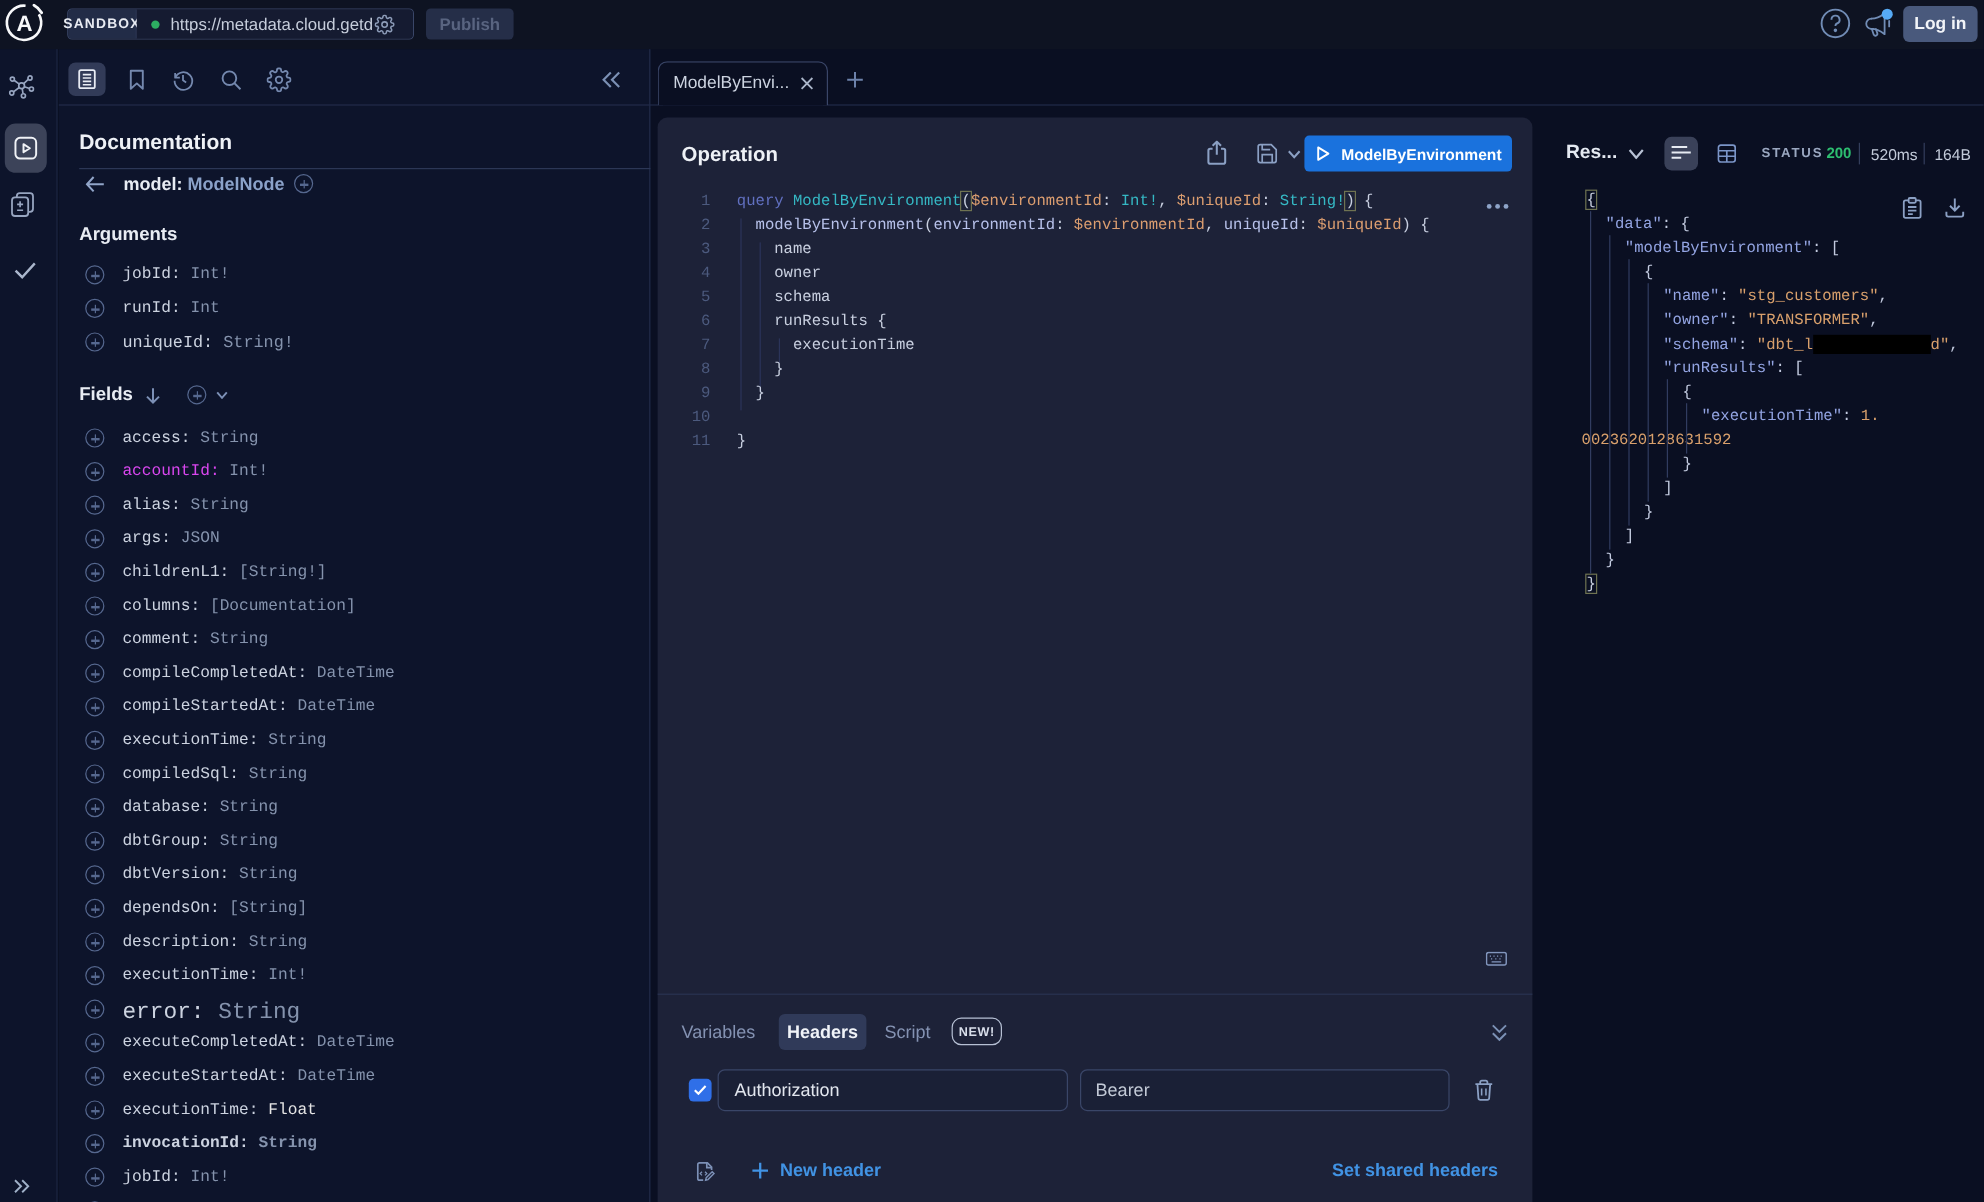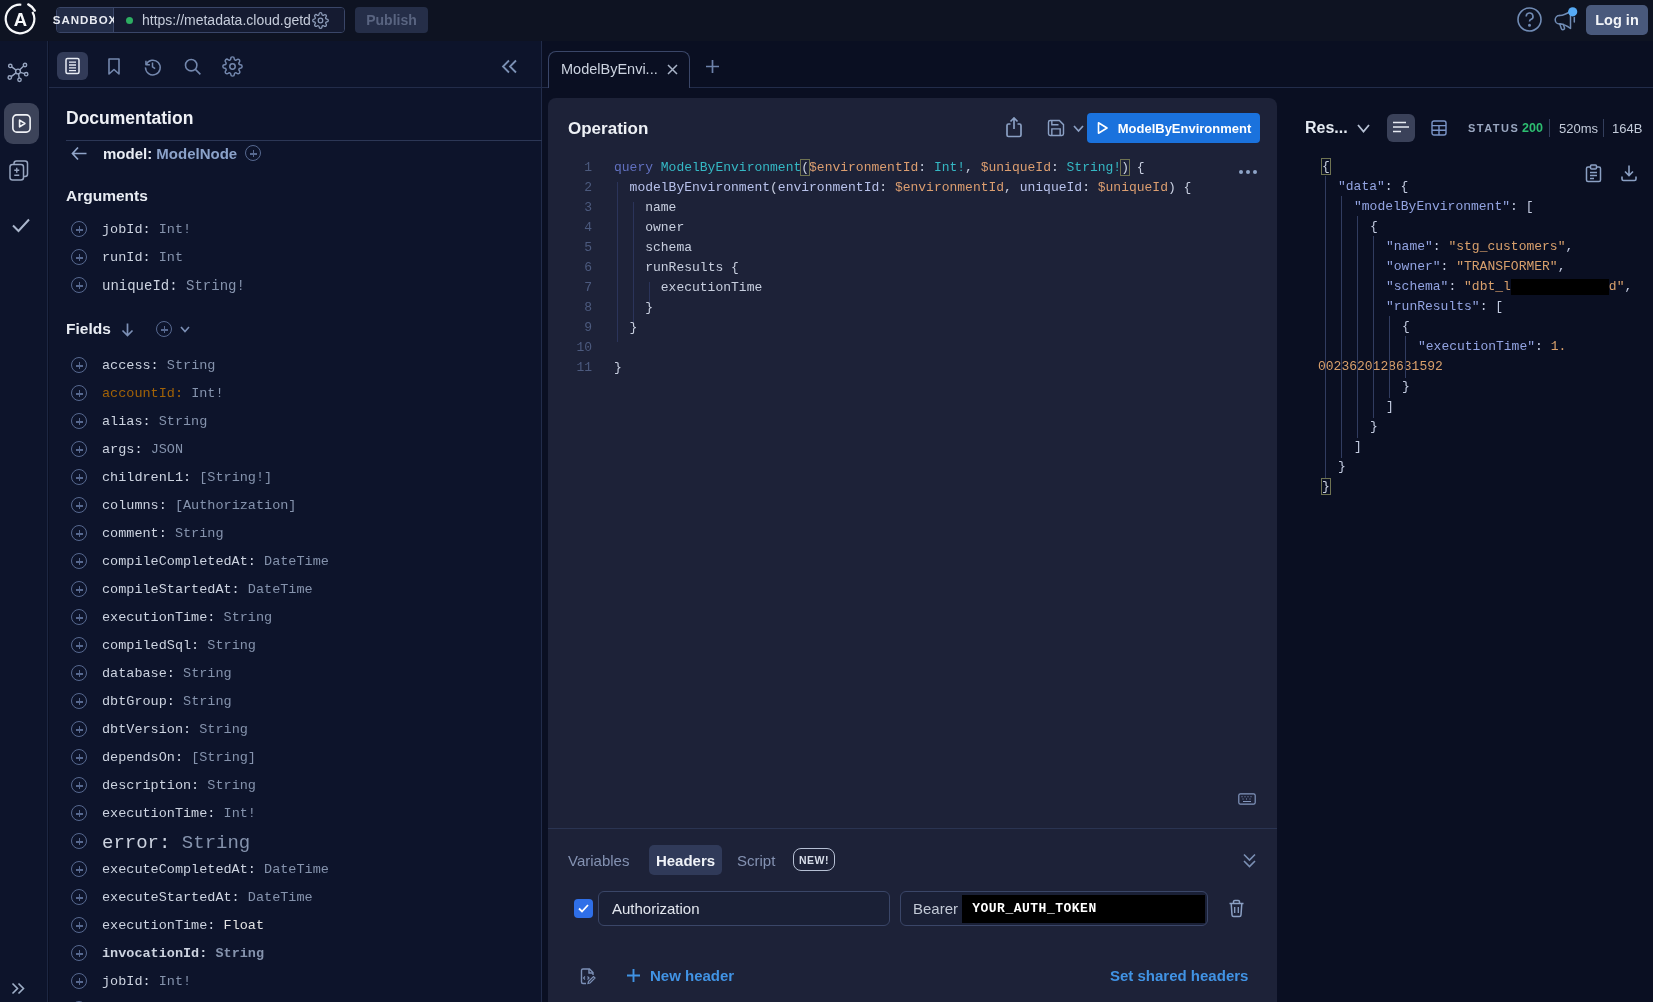--- a/index.html
+++ b/index.html
@@ -140,29 +140,29 @@
   <path d="M7.5 1.5 V13 M2.5 8.5 L7.5 13.5 L12.5 8.5"></path>
 </svg>
 <span class="cp abs" style="left:156px;top:321px;"></span>
 <svg class="abs" style="left:180px;top:326px" width="10" height="7" viewBox="0 0 10 7" fill="none" stroke="#7c90b6" stroke-width="1.6">
   <path d="M1 1 L5 5.5 L9 1"></path>
 </svg>
 <div id="fields">
     <span class="cp abs" style="left:71px;top:357px;"></span>
     <div class="abs mono" style="left:102px;top:358px;font-size:13.5px;"><span style="color:#ccd3e0;">access:</span> <span style="color:#8593ad;">String</span></div>
     <span class="cp abs" style="left:71px;top:385px;"></span>
-    <div class="abs mono" style="left:102px;top:386px;font-size:13.5px;"><span style="color:#a16207;">accountId:</span> <span style="color:#8593ad;">Int!</span></div>
+    <div class="abs mono" style="left:102px;top:386px;font-size:13.5px;"><span style="color:#d946ef;">accountId:</span> <span style="color:#8593ad;">Int!</span></div>
     <span class="cp abs" style="left:71px;top:413px;"></span>
     <div class="abs mono" style="left:102px;top:414px;font-size:13.5px;"><span style="color:#ccd3e0;">alias:</span> <span style="color:#8593ad;">String</span></div>
     <span class="cp abs" style="left:71px;top:441px;"></span>
     <div class="abs mono" style="left:102px;top:442px;font-size:13.5px;"><span style="color:#ccd3e0;">args:</span> <span style="color:#8593ad;">JSON</span></div>
     <span class="cp abs" style="left:71px;top:469px;"></span>
     <div class="abs mono" style="left:102px;top:470px;font-size:13.5px;"><span style="color:#ccd3e0;">childrenL1:</span> <span style="color:#8593ad;">[String!]</span></div>
     <span class="cp abs" style="left:71px;top:497px;"></span>
-    <div class="abs mono" style="left:102px;top:498px;font-size:13.5px;"><span style="color:#ccd3e0;">columns:</span> <span style="color:#8593ad;">[Authorization]</span></div>
+    <div class="abs mono" style="left:102px;top:498px;font-size:13.5px;"><span style="color:#ccd3e0;">columns:</span> <span style="color:#8593ad;">[Documentation]</span></div>
     <span class="cp abs" style="left:71px;top:525px;"></span>
     <div class="abs mono" style="left:102px;top:526px;font-size:13.5px;"><span style="color:#ccd3e0;">comment:</span> <span style="color:#8593ad;">String</span></div>
     <span class="cp abs" style="left:71px;top:553px;"></span>
     <div class="abs mono" style="left:102px;top:554px;font-size:13.5px;"><span style="color:#ccd3e0;">compileCompletedAt:</span> <span style="color:#8593ad;">DateTime</span></div>
     <span class="cp abs" style="left:71px;top:581px;"></span>
     <div class="abs mono" style="left:102px;top:582px;font-size:13.5px;"><span style="color:#ccd3e0;">compileStartedAt:</span> <span style="color:#8593ad;">DateTime</span></div>
     <span class="cp abs" style="left:71px;top:609px;"></span>
     <div class="abs mono" style="left:102px;top:610px;font-size:13.5px;"><span style="color:#ccd3e0;">executionTime:</span> <span style="color:#8593ad;">String</span></div>
     <span class="cp abs" style="left:71px;top:637px;"></span>
     <div class="abs mono" style="left:102px;top:638px;font-size:13.5px;"><span style="color:#ccd3e0;">compiledSql:</span> <span style="color:#8593ad;">String</span></div>
@@ -278,23 +278,20 @@
 
 <div class="abs" style="left:574px;top:899px;width:19px;height:19px;background:#2f6fe8;border-radius:4px;"></div>
 <svg class="abs" style="left:578px;top:904px" width="11" height="9" viewBox="0 0 11 9" fill="none" stroke="#fff" stroke-width="1.8">
   <path d="M1 4.5 L4 7.5 L10 1"></path>
 </svg>
 <div class="abs" style="left:598px;top:891px;width:292px;height:35px;border:1px solid #3a4668;border-radius:6px;background:#1a2036;display:flex;align-items:center;padding-left:13px;">
   <span style="font-size:15px;color:#e2e6ee;">Authorization</span>
 </div>
 <div class="abs" style="left:900px;top:891px;width:308px;height:35px;border:1px solid #3a4668;border-radius:6px;background:#1a2036;display:flex;align-items:center;padding-left:12px;">
   <span style="font-size:15px;color:#c2c9d6;">Bearer&nbsp;</span>
-  <div style="height:28px;background:#000;display:flex;align-items:center;padding:0 10px;flex:1;margin-right:2px;">
-    <span class="mono" style="font-size:13px;font-weight:bold;color:#fff;letter-spacing:0.5px;">YOUR_AUTH_TOKEN</span>
-  </div>
 </div>
 <svg class="abs" style="left:1228px;top:899px" width="17" height="19" viewBox="0 0 17 19" fill="none" stroke="#8ba0c4" stroke-width="1.5">
   <path d="M1.5 4.5 H15.5 M5.5 4.5 V2.8 A1.3 1.3 0 0 1 6.8 1.5 H10.2 A1.3 1.3 0 0 1 11.5 2.8 V4.5 M3.2 4.5 L4 16 A1.6 1.6 0 0 0 5.6 17.5 H11.4 A1.6 1.6 0 0 0 13 16 L13.8 4.5"></path>
   <path d="M6.7 8 V14 M10.3 8 V14" stroke-width="1.3"></path>
 </svg>
 
 <svg class="abs" style="left:578px;top:967px" width="19" height="19" viewBox="0 0 19 19" fill="none" stroke="#7c90b6" stroke-width="1.4">
   <path d="M15 8 V5.5 L11.5 2 H5 A1.5 1.5 0 0 0 3.5 3.5 V15 A1.5 1.5 0 0 0 5 16.5 H8"></path>
   <path d="M11 2 V6 H15"></path>
   <path d="M10.5 14.5 L15.5 9.5 L17 11 L12 16 L10 16.5 Z" stroke-width="1.2"></path>

